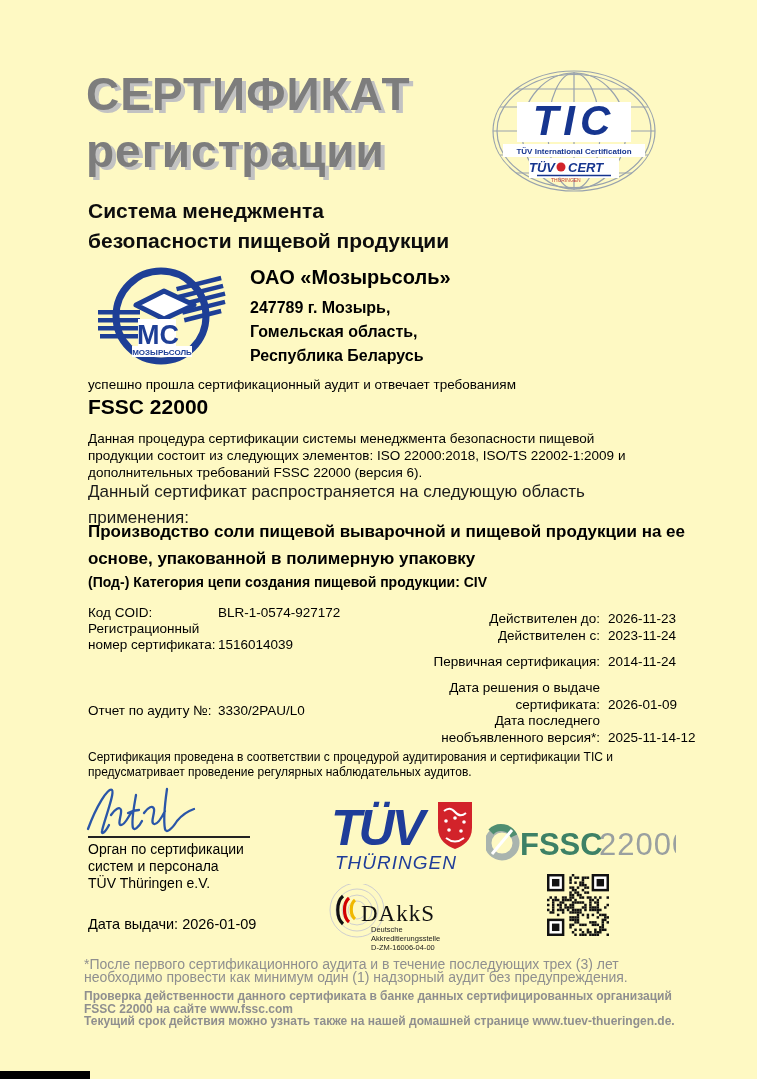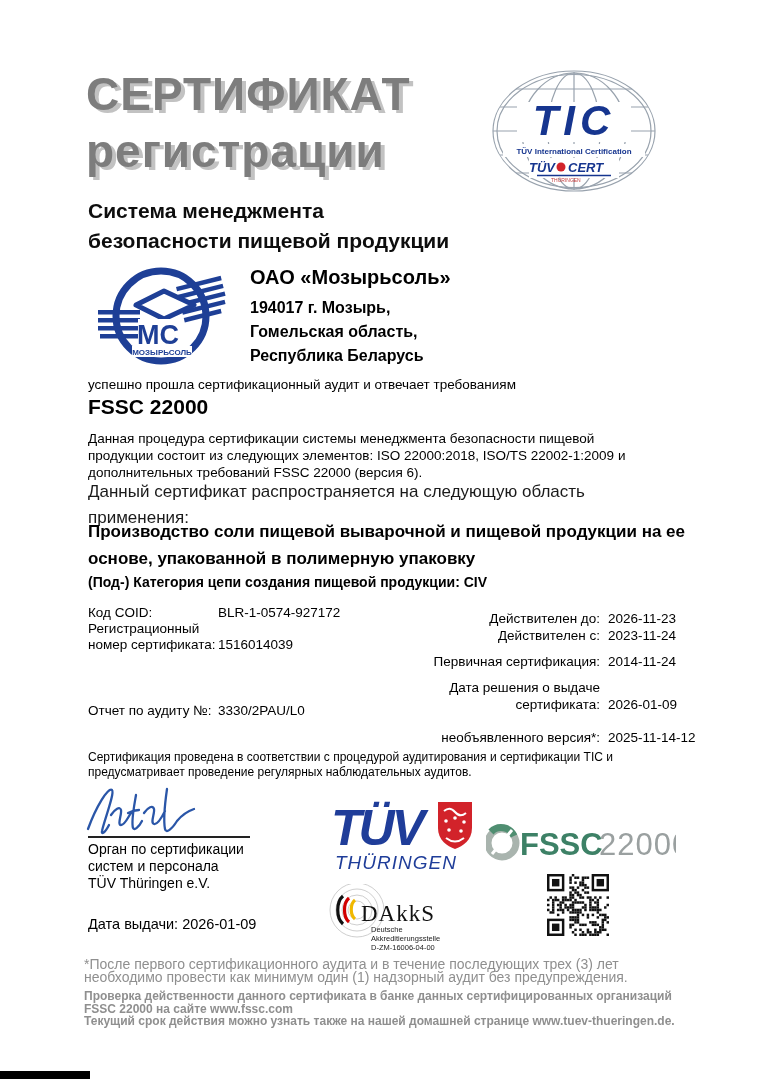--- a/index.html
+++ b/index.html
@@ -1,16 +1,16 @@
 <!DOCTYPE html>
 <html><head>
 <meta charset="utf-8">
 <style>
   html,body{margin:0;padding:0;background:#e8e8e8;}
-  #cert{position:relative;width:757px;height:1079px;background:#ffffff;margin:0 auto;
+  #cert{position:relative;width:757px;height:1079px;background:#fef9c3;margin:0 auto;
         font-family:"Liberation Sans",sans-serif;color:#000;overflow:hidden;}
   .abs{position:absolute;}
 
   .title{left:86px;top:66px;font-size:46px;font-weight:bold;color:#7d7d7d;
          line-height:57px;letter-spacing:1px;text-shadow:4px 3px 0 #c2c2c2;}
   .subtitle{left:88px;top:196px;font-size:21px;font-weight:bold;line-height:30px;color:#0d0d0d;}
 
   .company-text{left:250px;top:266px;}
   .company-name{font-size:20px;font-weight:bold;margin:0 0 7px 0;}
   .company-address{font-size:16px;font-weight:bold;line-height:24px;}
@@ -115,21 +115,21 @@
     <path d="M38 42 L66 28 L96 42 L66 56 Z" fill="#ffffff" stroke="#1e3f96" stroke-width="5" stroke-linejoin="round"></path>
     <rect x="40" y="56" width="38" height="30" fill="#ffffff"></rect>
     <text x="60" y="81" text-anchor="middle" font-size="27" font-weight="bold" fill="#1e3f96">МС</text>
     <rect x="34" y="83" width="60" height="11" fill="#ffffff"></rect>
     <text x="64" y="92" text-anchor="middle" font-size="8" font-weight="bold" fill="#1e3f96">МОЗЫРЬСОЛЬ</text>
   </svg>
 
   <div class="abs company-text">
     <div class="company-name">ОАО «Мозырьсоль»</div>
     <div class="company-address">
-      <div>194017 г. Мозырь,</div>
+      <div>247789 г. Мозырь,</div>
       <div>Гомельская область,</div>
       <div>Республика Беларусь</div>
     </div>
   </div>
 
   <div class="abs statement">успешно прошла сертификационный аудит и отвечает требованиям</div>
   <div class="abs standard">FSSC 22000</div>
   <div class="abs procedure">Данная процедура сертификации системы менеджмента безопасности пищевой продукции состоит из следующих элементов: ISO 22000:2018, ISO/TS 22002-1:2009 и дополнительных требований FSSC 22000 (версия 6).</div>
   <div class="abs scope-intro">Данный сертификат распространяется на следующую область применения:</div>
   <div class="abs scope">Производство соли пищевой выварочной и пищевой продукции на ее основе, упакованной в полимерную упаковку</div>
@@ -145,20 +145,21 @@
 
   <div class="abs detail r-label" id="ru-label">Действителен до:</div>
   <div class="abs detail r-value" id="ru-value">2026-11-23</div>
   <div class="abs detail r-label" id="rf-label">Действителен с:</div>
   <div class="abs detail r-value" id="rf-value">2023-11-24</div>
   <div class="abs detail r-label" id="ic-label">Первичная сертификация:</div>
   <div class="abs detail r-value" id="ic-value">2014-11-24</div>
   <div class="abs detail r-label" id="dec-l1">Дата решения о выдаче</div>
   <div class="abs detail r-label" id="dec-l2">сертификата:</div>
   <div class="abs detail r-value" id="dec-value">2026-01-09</div>
+  <div class="abs detail r-label" id="un-l1">Дата последнего</div>
   <div class="abs detail r-label" id="un-l2">необъявленного версия*:</div>
   <div class="abs detail r-value" id="un-value">2025-11-14-12</div>
 
   <div class="abs note">Сертификация проведена в соответствии с процедурой аудитирования и сертификации TIC и предусматривает проведение регулярных наблюдательных аудитов.</div>
 
   <svg id="signature-svg" class="abs" width="175" height="56" viewBox="0 0 175 56">
     <path d="M4 50 C12 28 24 8 28 11 C31 14 20 42 18 52 C17 56 21 54 25 46
              M27 36 C31 30 36 27 37 31 C38 35 33 46 37 46 C41 46 44 38 47 34
              M44 34 C48 32 52 31 55 31
              M52 16 C50 28 47 42 49 49 C50 52 55 48 58 42

